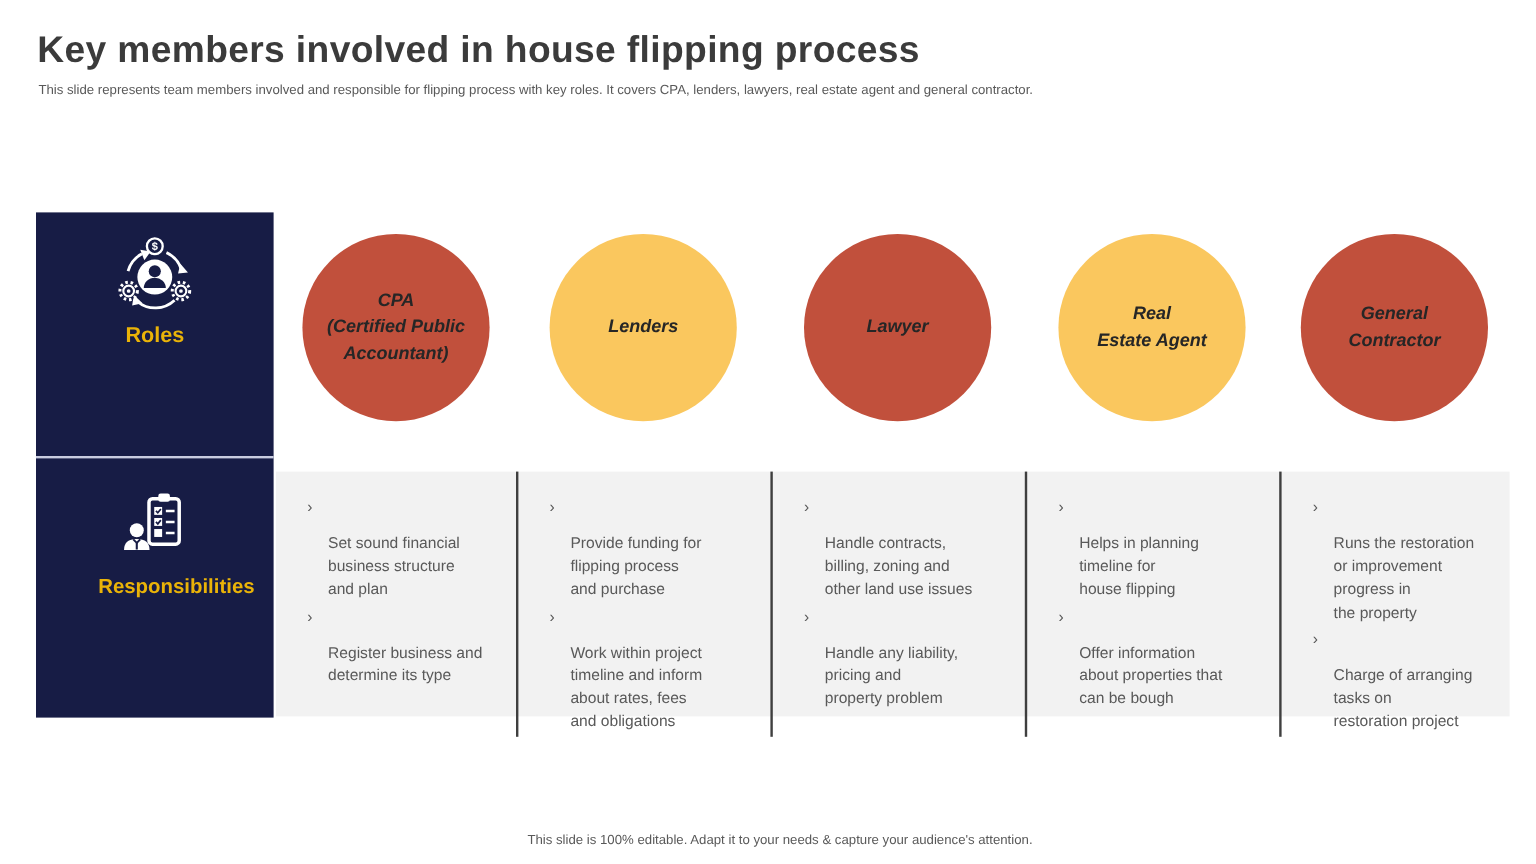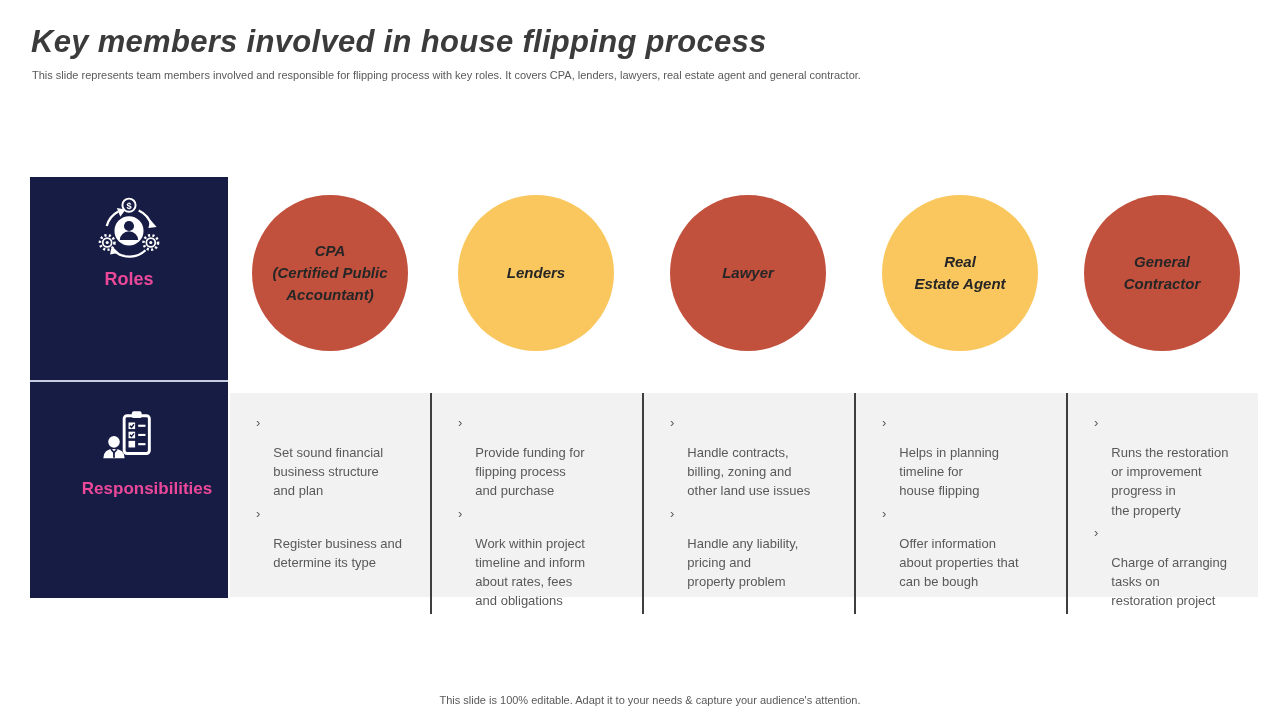--- a/index.html
+++ b/index.html
@@ -3,36 +3,36 @@
 <meta charset="utf-8">
 <style>
   * { margin:0; padding:0; box-sizing:border-box; }
   html,body { background:#ffffff; }
   .slide {
     position:relative; width:1280px; height:720px; background:#ffffff;
     font-family:"Liberation Sans", sans-serif; overflow:hidden;
   }
   .title {
     position:absolute; left:31px; top:24px; width:980px;
-    font-size:31px; font-weight:700; color:#3b3b3b; letter-spacing:0.3px;font-style:italic;
+    font-size:31px; font-weight:700; color:#3b3b3b; letter-spacing:0.3px;
   }
   .subtitle {
     position:absolute; left:32px; top:69px; width:1000px;
     font-size:11px; color:#595959;
   }
   
   .header-col {
     position:absolute; left:30px; top:177px; width:198px; height:421px;
     background:#171c45; display:flex; flex-direction:column;
   }
   .header-cell { display:flex; flex-direction:column; align-items:center; }
   .header-cell.roles { height:205px; border-bottom:2px solid #c9cce0; padding-top:19px; }
   .header-cell.resp  { flex:1; padding-top:24px; }
   .header-icon { width:62px; height:62px; }
-  .header-label { color:#ec4899; font-weight:700; margin-top:11px; }
+  .header-label { color:#eab308; font-weight:700; margin-top:11px; }
   .header-cell.roles .header-label { font-size:18px; }
   .header-cell.resp  .header-label { font-size:17px;padding-left:36px; }
   
   .roles-row {
     position:absolute; left:230px; top:166px; width:1028px; height:214px;
     display:grid; grid-template-columns:200px 212px 212px 212px 192px;font-style:italic;
   }
   .circle-cell { display:flex; align-items:center; justify-content:center; }
   .circle {
     width:156px; height:156px; border-radius:50%;

